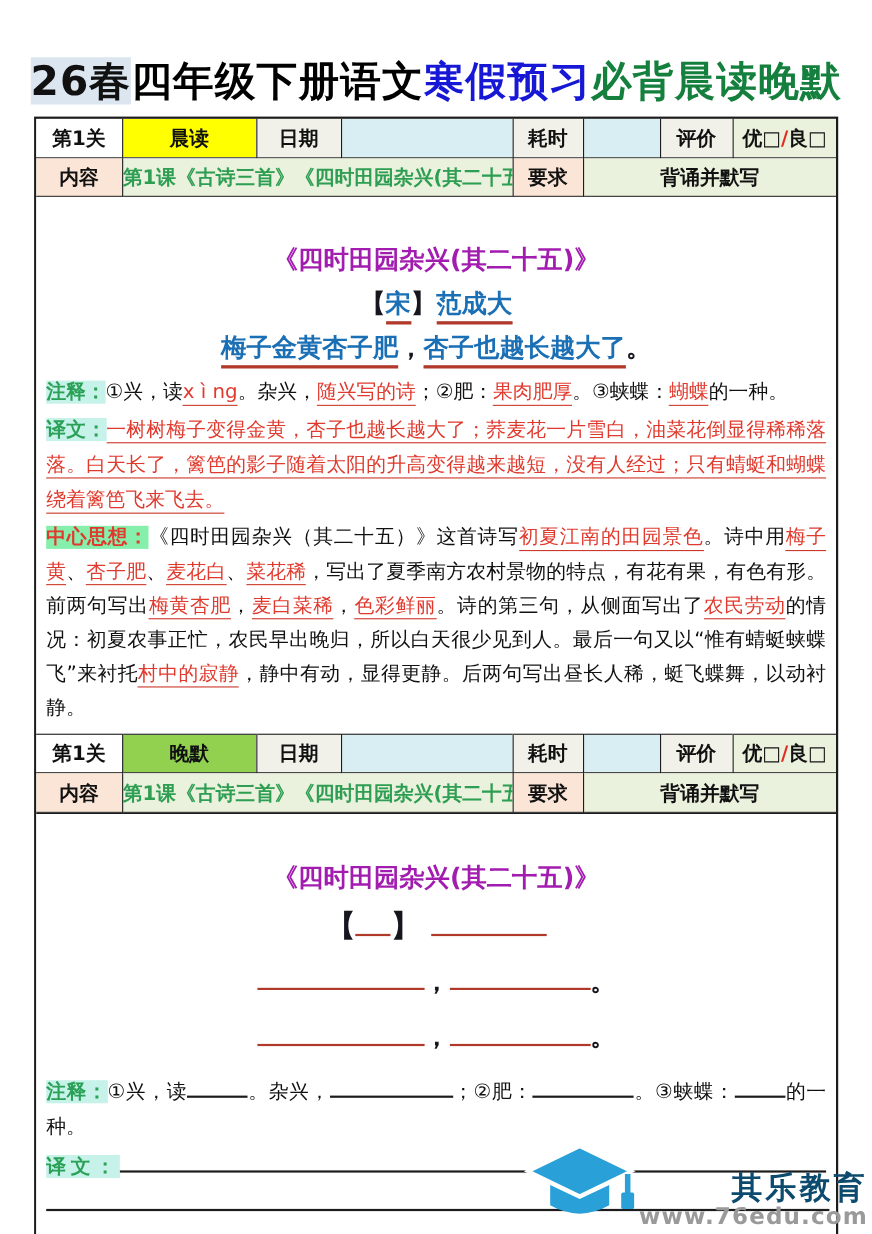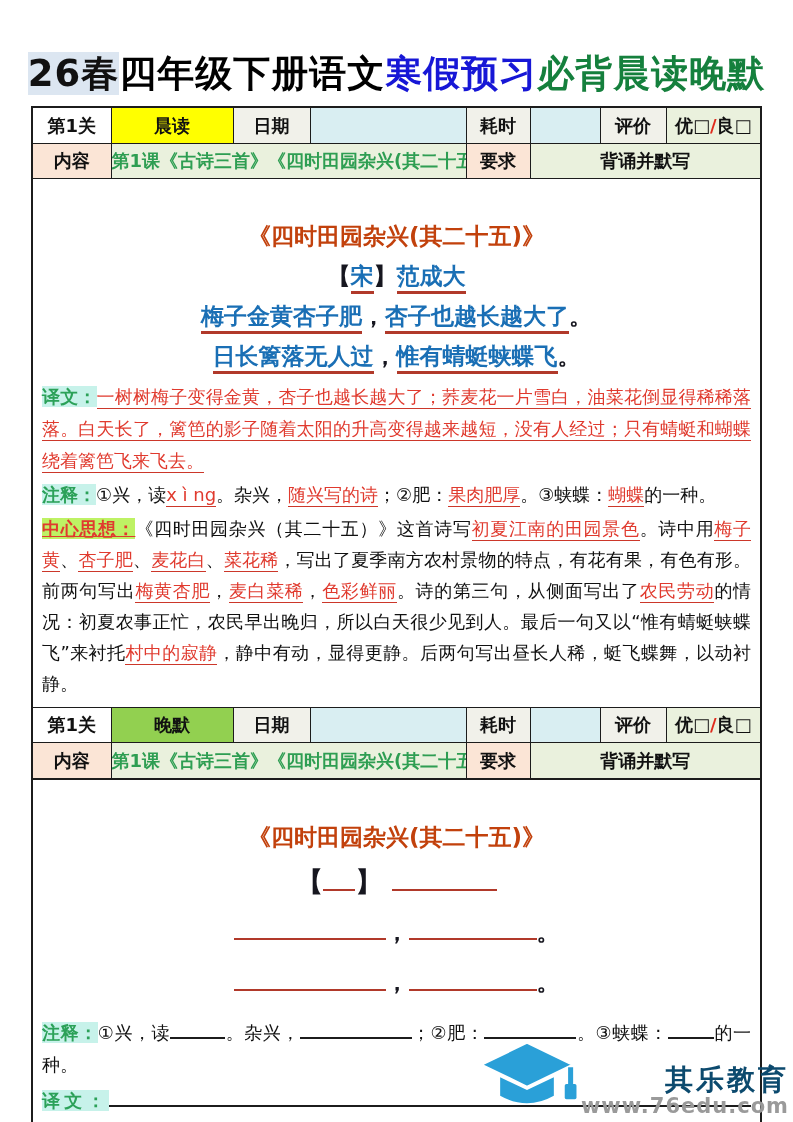--- a/index.html
+++ b/index.html
@@ -31,29 +31,29 @@
   .sess-m   { background:#ffff00 !important; }
   .sess-e   { background:#92d050 !important;margin-top:38px; }
   .green-txt{ color:#2e9e52 !important; font-size:17.5px; }
   .seg.slash{ color:#e02b1d; }
 
   
   .content { padding:6px 9px 8px 9px; background:#fff; border-top:1.6px solid #1c1c1c; }
   .content.first { border-top:none; }
 
   .pline { text-align:center; font-size:23px; font-weight:bold; margin:5px 0 9px 0; }
-  .ptitle { color:#c2410c;margin-top:36px; }
+  .ptitle { color:#a21caf;margin-top:36px; }
   .seg.pu { color:#1a6fb5; border-bottom:3px solid #b1392a; padding-bottom:2px; }
   .seg.pp, .seg.pb { color:#16161f; }
 
   .para { font-size:18px; line-height:32px; color:#111; margin-top:2px; text-align:justify; }
   .para.theme { line-height:31px; }
   .seg.ans  { color:#e03a2e; border-bottom:1.8px solid #cc372a; padding-bottom:1px; }
   .seg.lbl-g{ color:#2ba158; background:#c7f2ea; font-weight:bold; }
-  .seg.lbl-r{ color:#e03a2e; background:#bef264; font-weight:bold;text-decoration:underline; }
+  .seg.lbl-r{ color:#e03a2e; background:#86efac; font-weight:bold; }
 
   .blank { display:inline-block; height:1.05em; vertical-align:baseline; }
   .blank.bk { border-bottom:2px solid #1c1c1c; }
   .blank.rd { border-bottom:2.5px solid #b1392a; }
 
   
   .d-author { font-size:27px; margin:10px 0 16px 0; }
   .d-line   { margin:14px 0 18px 0; }
   .trans2 { line-height:35px; }
 
@@ -110,23 +110,22 @@
         <td class="bg-peach">要求</td>
         <td class="bg-grn">背诵并默写</td>
       </tr>
     </tbody>
       </table>
 
     <div class="content first">
       <div class="pline ptitle">《四时田园杂兴(其二十五)》</div>
       <div class="pline"><span class="seg pb">【</span><span class="seg pu">宋</span><span class="seg pb">】</span><span class="seg pu">范成大</span></div>
       <div class="pline"><span class="seg pu">梅子金黄杏子肥</span><span class="seg pp">，</span><span class="seg pu">杏子也越长越大了</span><span class="seg pp">。</span></div>
-      <div class="pline"><span class="seg pu">日长篱落无人过</span><span class="seg pp">，</span><span class="seg pu">惟有蜻蜓蛱蝶飞</span><span class="seg pp">。</span></div>
+      <div class="para"><span class="seg lbl-g">注释：</span><span class="seg ">①兴，读</span><span class="seg ans">x ì ng</span><span class="seg ">。杂兴，</span><span class="seg ans">随兴写的诗</span><span class="seg ">；②肥：</span><span class="seg ans">果肉肥厚</span><span class="seg ">。③蛱蝶：</span><span class="seg ans">蝴蝶</span><span class="seg ">的一种。</span></div>
       <div class="para"><span class="seg lbl-g">译文：</span><span class="seg ans">一树树梅子变得金黄，杏子也越长越大了；荞麦花一片雪白，油菜花倒显得稀稀落落。白天长了，篱笆的影子随着太阳的升高变得越来越短，没有人经过；只有蜻蜓和蝴蝶绕着篱笆飞来飞去。</span></div>
-      <div class="para"><span class="seg lbl-g">注释：</span><span class="seg ">①兴，读</span><span class="seg ans">x ì ng</span><span class="seg ">。杂兴，</span><span class="seg ans">随兴写的诗</span><span class="seg ">；②肥：</span><span class="seg ans">果肉肥厚</span><span class="seg ">。③蛱蝶：</span><span class="seg ans">蝴蝶</span><span class="seg ">的一种。</span></div>
       <div class="para theme"><span class="seg lbl-r">中心思想：</span><span class="seg ">《四时田园杂兴（其二十五）》这首诗写</span><span class="seg ans">初夏江南的田园景色</span><span class="seg ">。诗中用</span><span class="seg ans">梅子黄</span><span class="seg ">、</span><span class="seg ans">杏子肥</span><span class="seg ">、</span><span class="seg ans">麦花白</span><span class="seg ">、</span><span class="seg ans">菜花稀</span><span class="seg ">，写出了夏季南方农村景物的特点，有花有果，有色有形。前两句写出</span><span class="seg ans">梅黄杏肥</span><span class="seg ">，</span><span class="seg ans">麦白菜稀</span><span class="seg ">，</span><span class="seg ans">色彩鲜丽</span><span class="seg ">。诗的第三句，从侧面写出了</span><span class="seg ans">农民劳动</span><span class="seg ">的情况：初夏农事正忙，农民早出晚归，所以白天很少见到人。最后一句又以“惟有蜻蜓蛱蝶飞”来衬托</span><span class="seg ans">村中的寂静</span><span class="seg ">，静中有动，显得更静。后两句写出昼长人稀，蜓飞蝶舞，以动衬静。</span></div>
     </div>
 
     <table class="hdr" style="border-top:1.6px solid #1c1c1c;">
       <colgroup>
           <col style="width:78px">
           <col style="width:122px">
           <col style="width:77px">
           <col style="width:156px">
           <col style="width:64px">

